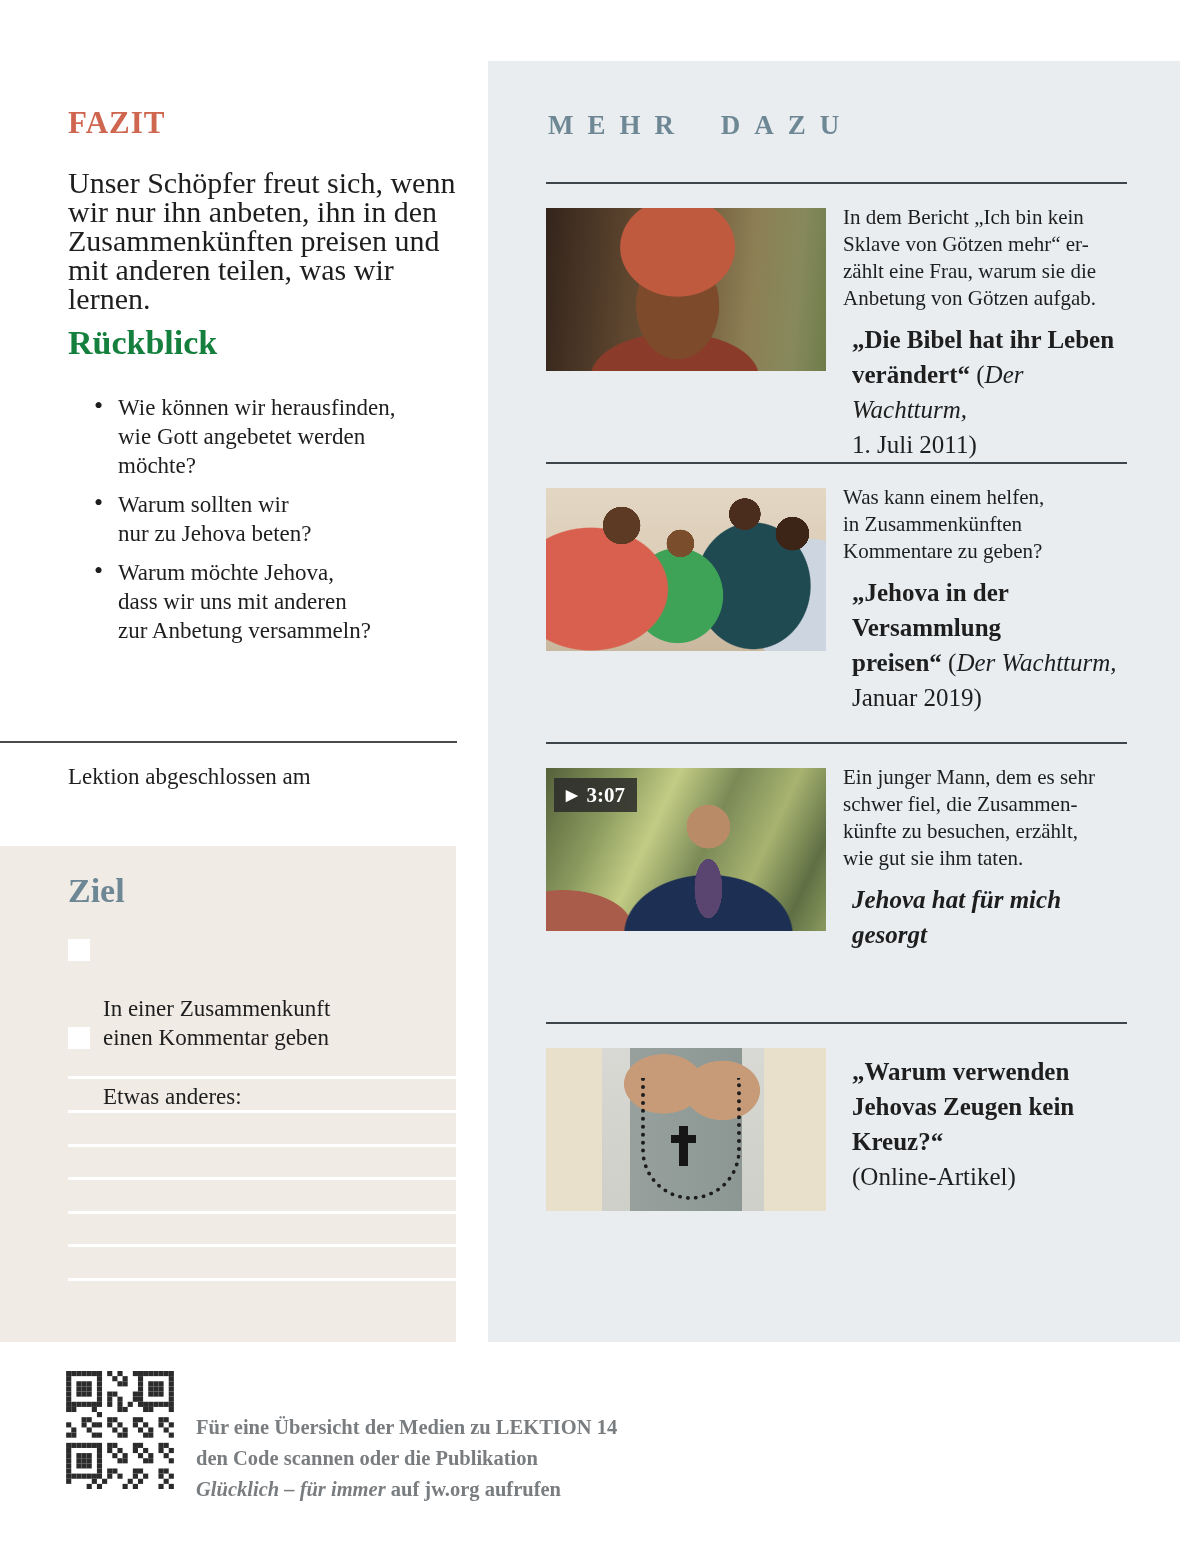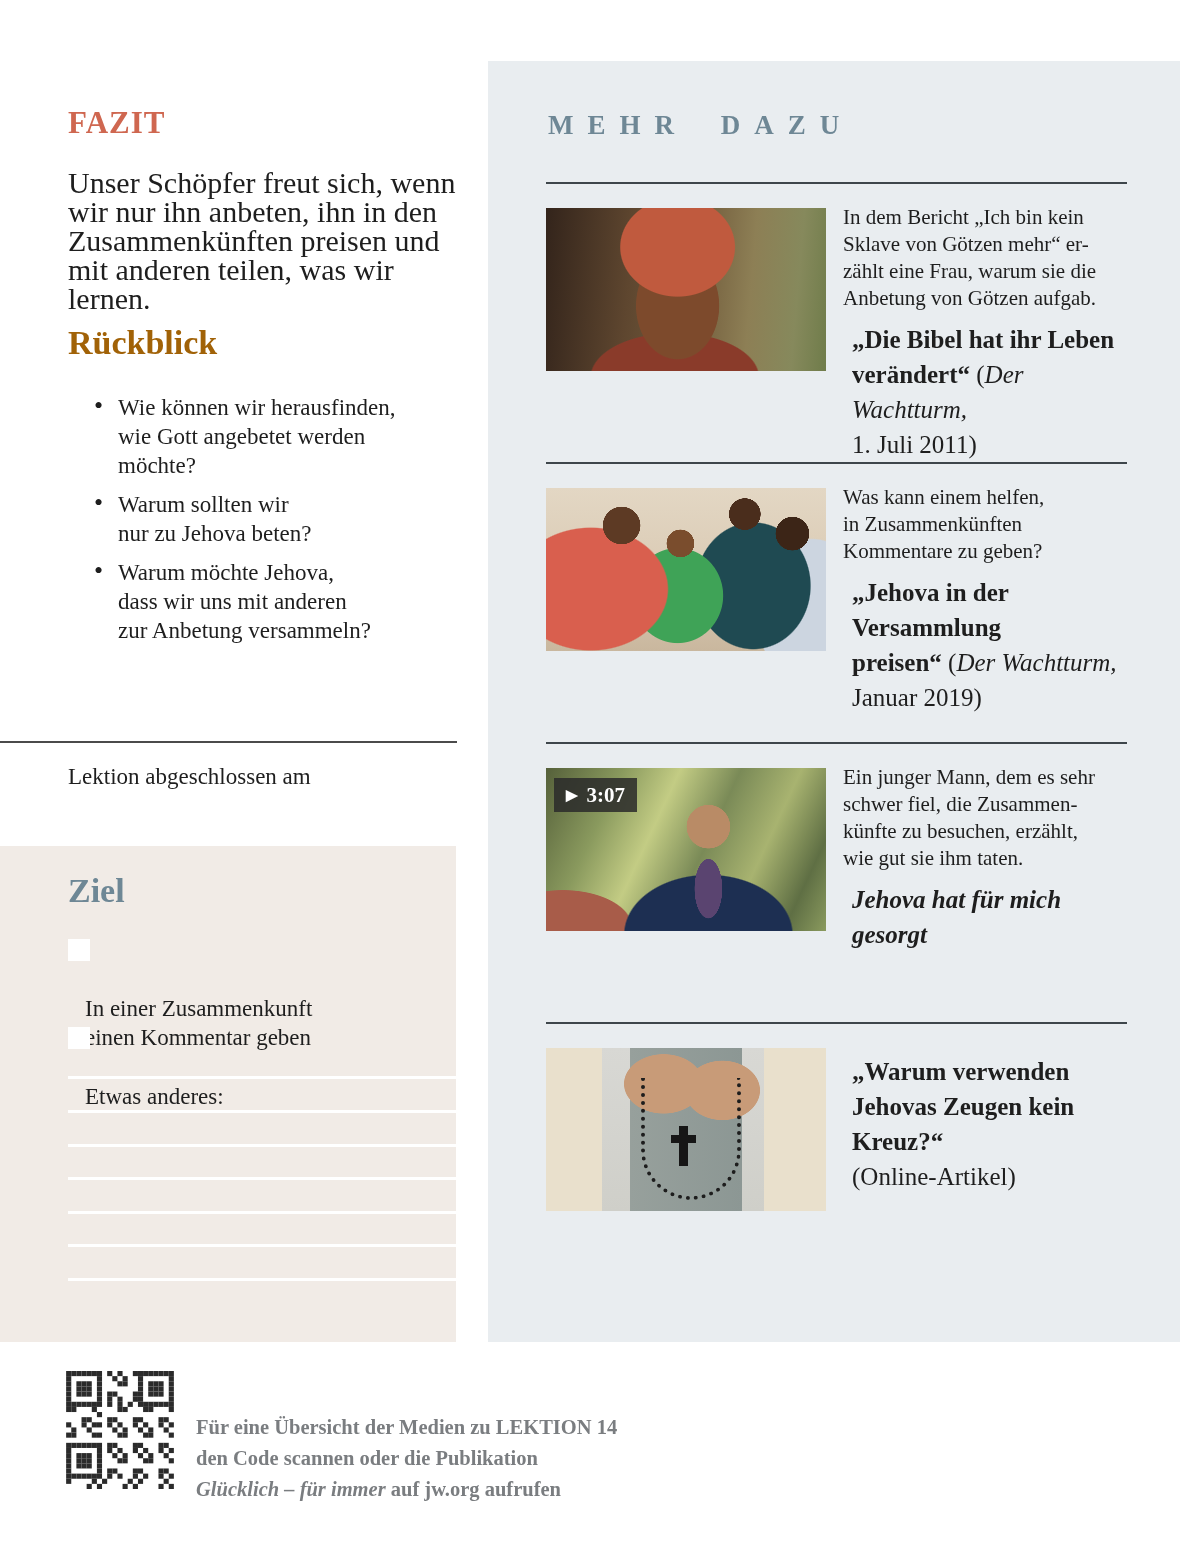--- a/index.html
+++ b/index.html
@@ -7,35 +7,35 @@
         font-family:Liberation Serif, serif;color:#1e1e1e;overflow:hidden;}
 
   
   .panel{position:absolute;left:488px;top:61px;width:712px;height:1281px;background:#e9edf0;}
 
   
   .fazit-title{position:absolute;left:68px;top:105px;font-size:31px;font-weight:700;
                color:#cf6750;letter-spacing:1px;}
   .fazit-body{position:absolute;left:68px;top:168px;width:400px;font-size:30px;line-height:29px;
               white-space:pre-line;}
-  .rueck-title{position:absolute;left:68px;top:324px;font-size:34px;font-weight:700;color:#a16207;}
+  .rueck-title{position:absolute;left:68px;top:324px;font-size:34px;font-weight:700;color:#15803d;}
   .bullets{position:absolute;left:68px;top:393px;width:400px;margin:0;padding:0;list-style:none;}
   .bullets li{position:relative;padding-left:50px;margin-bottom:10px;font-size:23px;line-height:29px;
               white-space:pre-line;}
   .bullets li .dot{position:absolute;left:26px;top:-2px;font-size:26px;}
 
   .left-rule{position:absolute;left:0;top:741px;width:457px;height:2px;background:#4b4b4b;}
   .completed-label{position:absolute;left:68px;top:762px;font-size:23px;line-height:29px;}
 
   
   .goal-box{position:absolute;left:0;top:846px;width:456px;height:496px;background:#f1ebe6;}
   .goal-title{position:absolute;left:68px;top:26px;font-size:34px;font-weight:700;color:#6e8795;}
   .goal-opt{position:absolute;left:68px;width:360px;font-size:23px;line-height:29px;white-space:pre-line;}
   .goal-opt .cbox{position:absolute;left:0;top:3px;width:22px;height:22px;background:#ffffff;}
-  .goal-opt .olabel{display:block;margin-left:17px;}
+  .goal-opt .olabel{display:block;margin-left:35px;}
   .opt1{top:90px;}
   .opt2{top:178px;}
   .wline{position:absolute;left:68px;width:388px;height:3px;background:#ffffff;}
 
   
   .more-title{position:absolute;left:548px;top:110px;font-size:27px;font-weight:700;color:#6e8795;
               letter-spacing:14px;word-spacing:12px;white-space:nowrap;}
   .more-item{position:absolute;left:546px;width:582px;}
   .more-item .rule{position:absolute;left:0;top:0;width:581px;height:2px;background:#3e464b;}
   .thumb{position:absolute;left:0;top:26px;width:280px;height:163px;overflow:hidden;}

